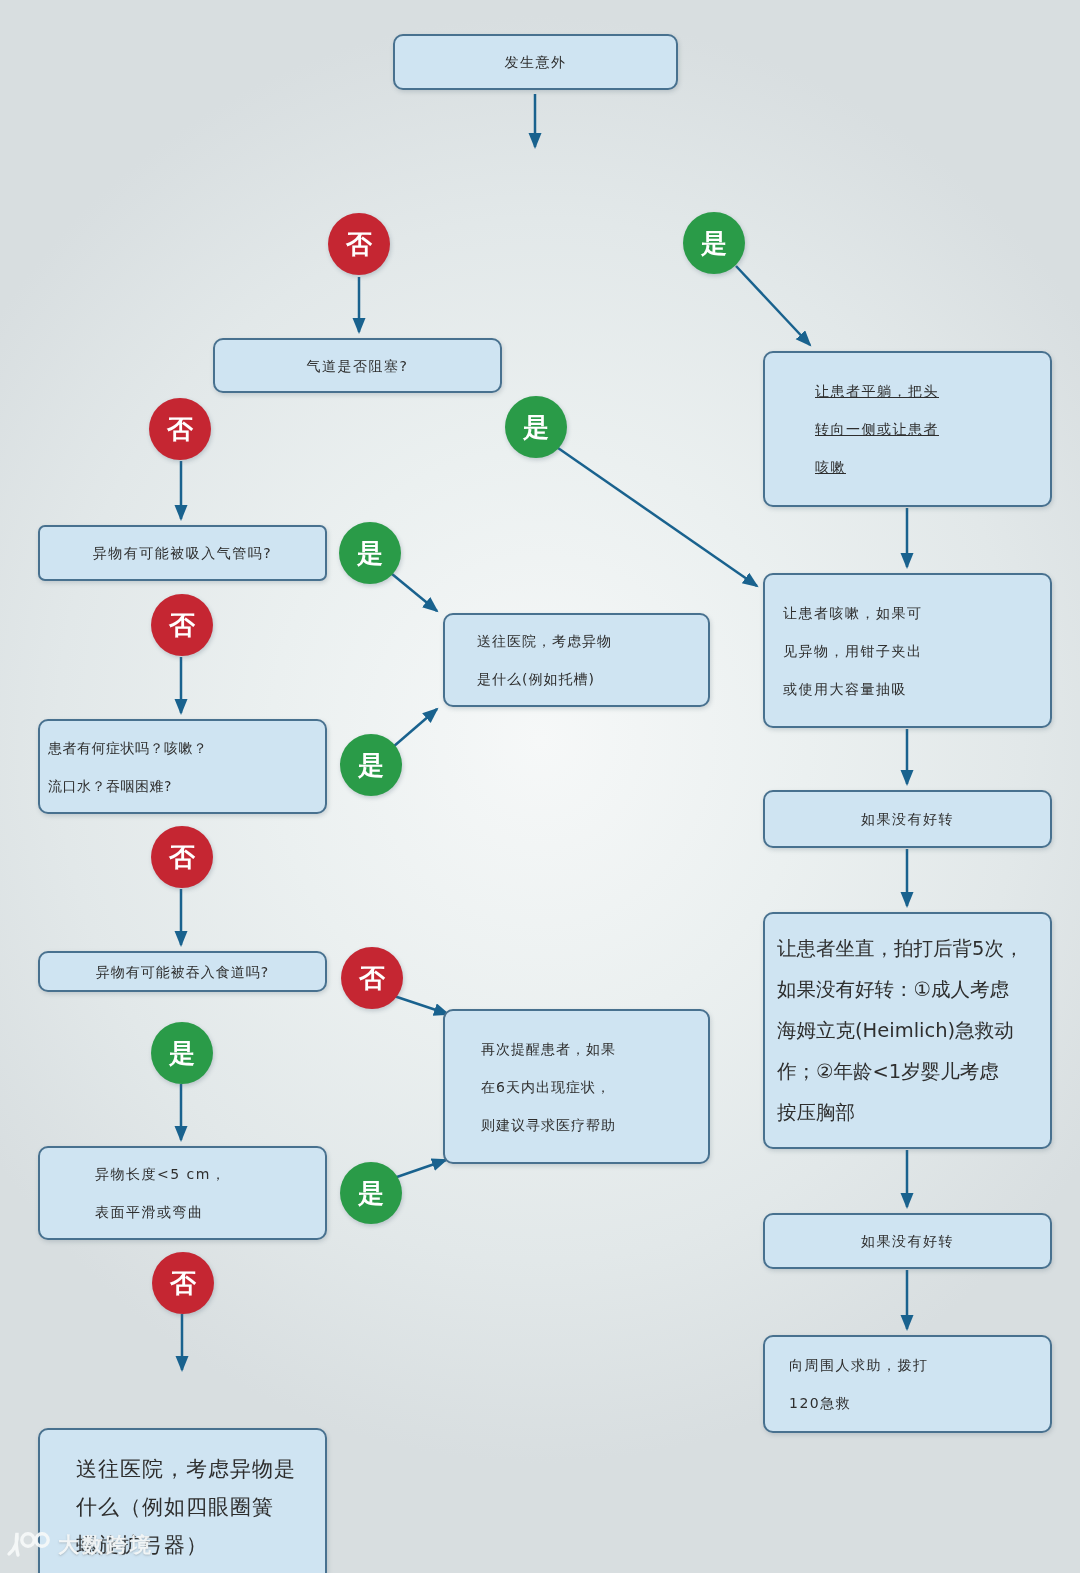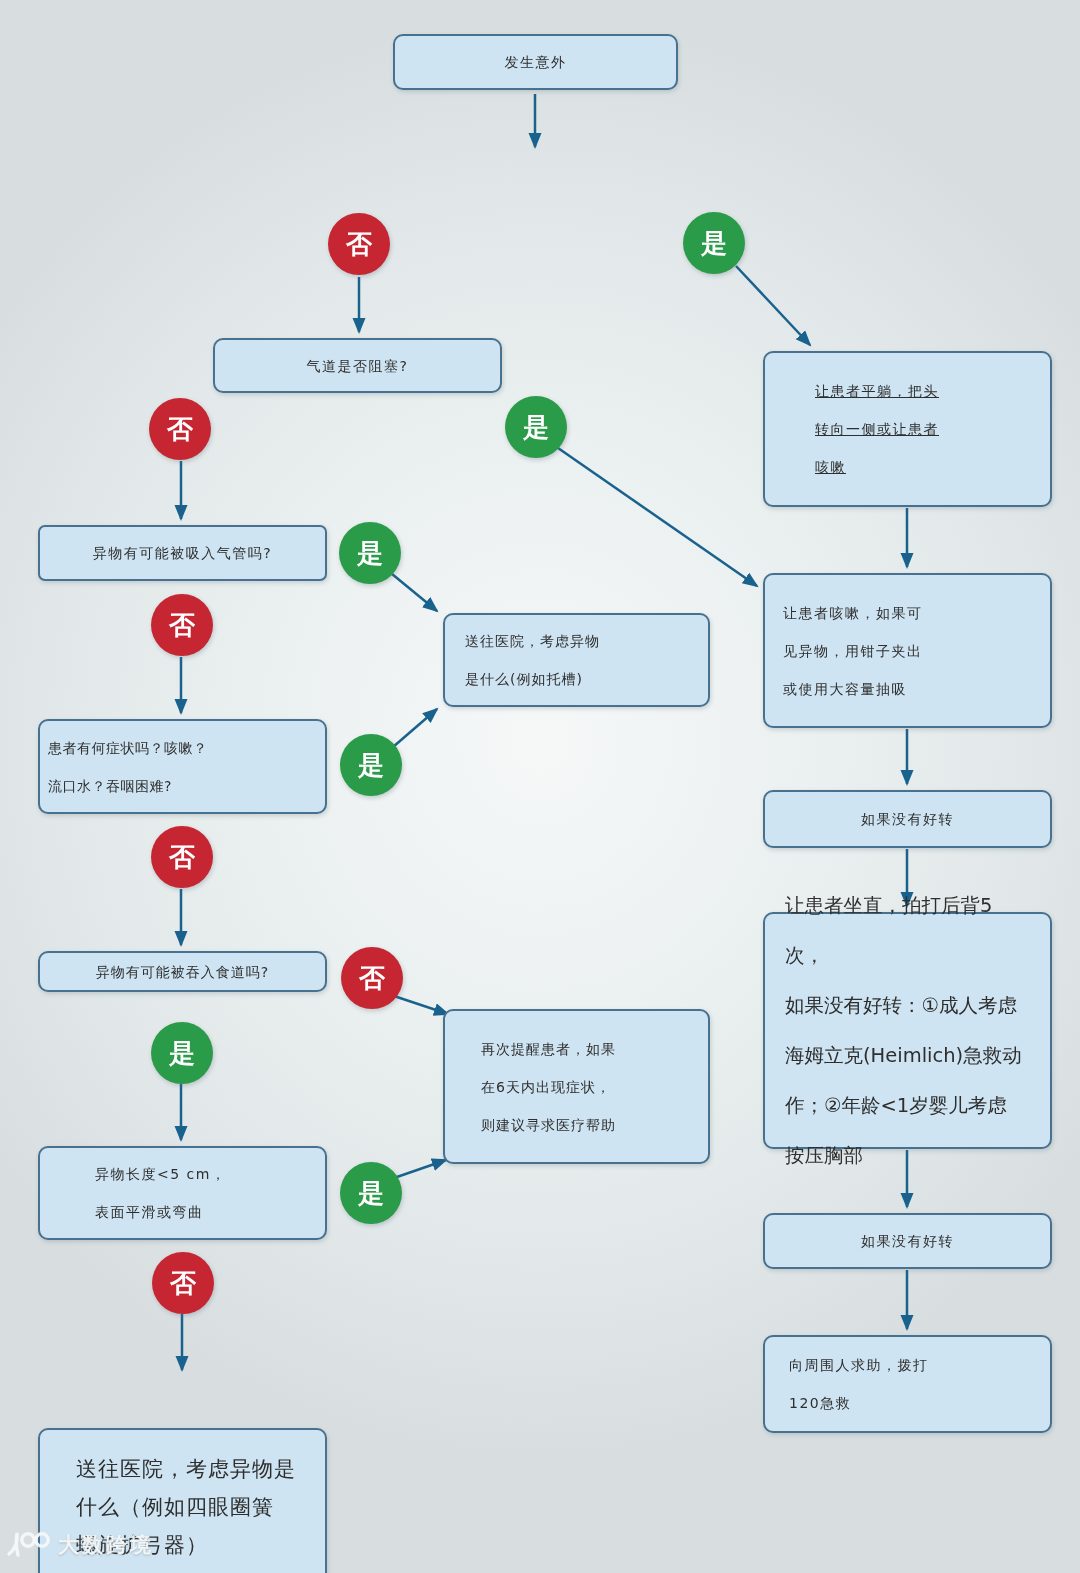--- a/index.html
+++ b/index.html
@@ -25,26 +25,26 @@
     box-shadow:1px 2px 4px rgba(90,110,125,.3);
   }
   .circle.yes{background:#2a9b48;}
   .circle.no{background:#c52632;}
 
   #n-start{left:393px;top:34px;width:285px;height:56px;}
   #n-mouth{left:392px;top:153px;width:288px;height:57px;}
   #n-airway{left:213px;top:338px;width:289px;height:55px;}
   #n-lie{left:763px;top:351px;width:289px;height:156px;padding-left:50px;text-decoration:underline;}
   #n-inhale{left:38px;top:525px;width:289px;height:56px;border-radius:7px;}
-  #n-hosp1{left:443px;top:613px;width:267px;height:94px;padding-left:20px;letter-spacing:1px;}
+  #n-hosp1{left:443px;top:613px;width:267px;height:94px;padding-left:32px;letter-spacing:1px;}
   #n-cough{left:763px;top:573px;width:289px;height:155px;padding-left:18px;}
   #n-symptom{left:38px;top:719px;width:289px;height:95px;padding-left:8px;letter-spacing:0.5px;}
   #n-noimp1{left:763px;top:790px;width:289px;height:58px;}
   #n-swallow{left:38px;top:951px;width:289px;height:41px;letter-spacing:1px;}
-  #n-sit{left:763px;top:912px;width:289px;height:237px;padding:0 20px;font-size:19.5px;letter-spacing:0;line-height:50px;}
+  #n-sit{left:763px;top:912px;width:289px;height:237px;padding:0 12px;font-size:19.5px;letter-spacing:0;line-height:41px;}
   #n-remind{left:443px;top:1009px;width:267px;height:155px;padding-left:36px;letter-spacing:1px;}
   #n-length{left:38px;top:1146px;width:289px;height:94px;padding-left:55px;}
   #n-noimp2{left:763px;top:1213px;width:289px;height:56px;}
   #n-hosp2{left:38px;top:1428px;width:289px;height:157px;padding-left:36px;font-size:21px;letter-spacing:1px;}
   #n-call120{left:763px;top:1335px;width:289px;height:98px;padding-left:24px;}
 
   #c-no-mouth{left:328px;top:213px;}
   #c-yes-mouth{left:683px;top:212px;}
   #c-no-airway{left:149px;top:398px;}
   #c-yes-airway{left:505px;top:396px;}

